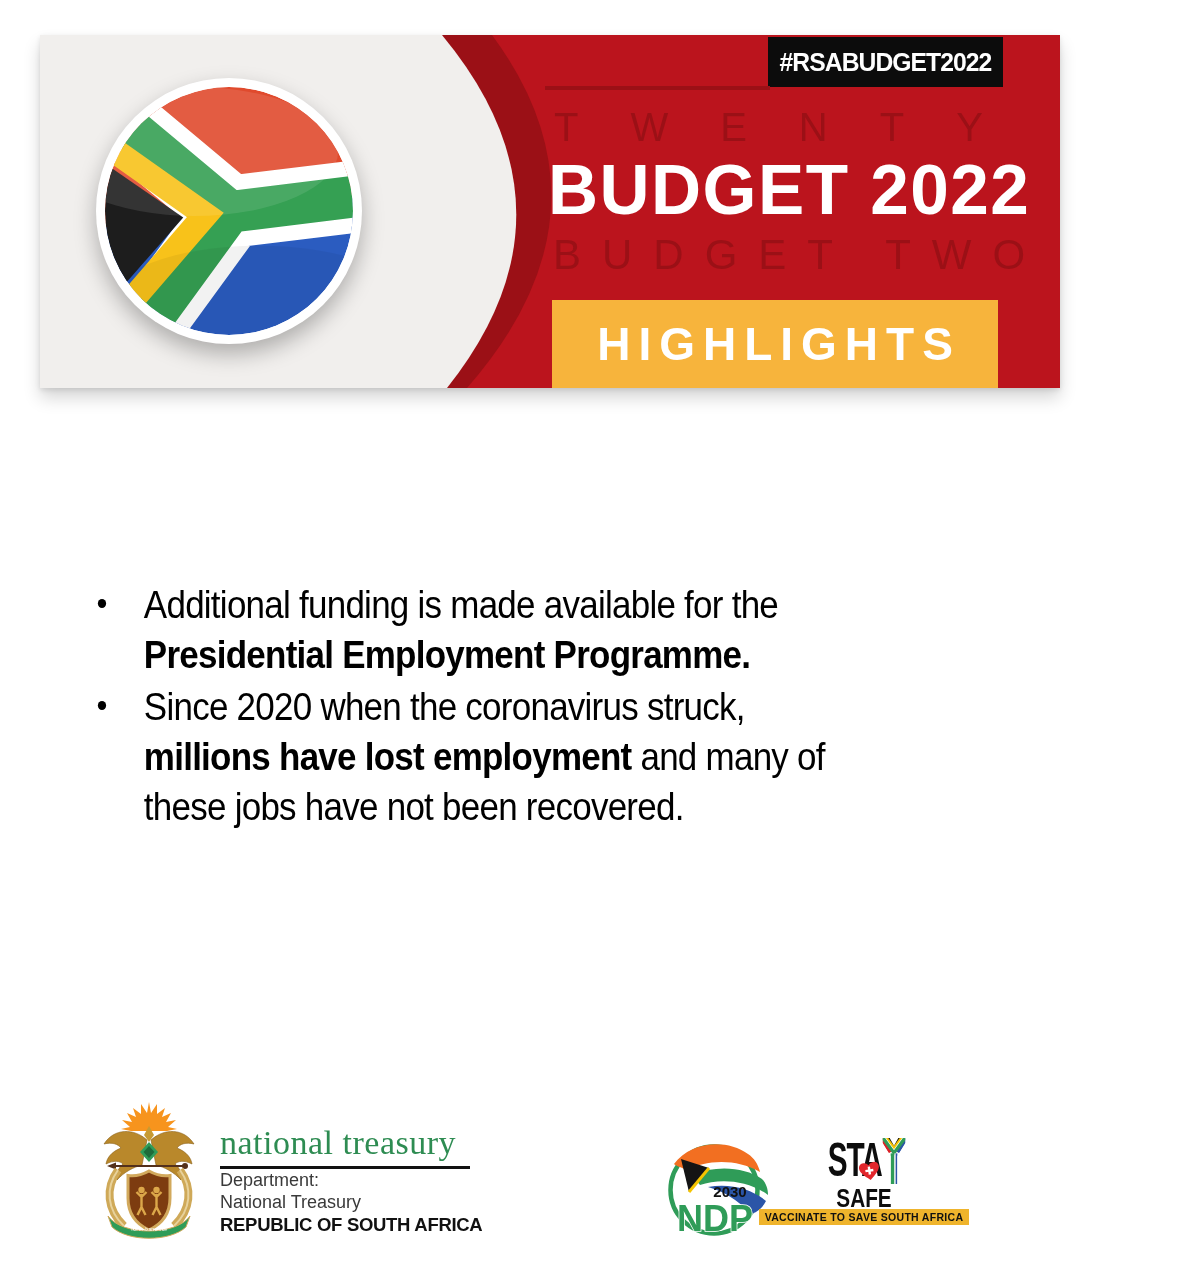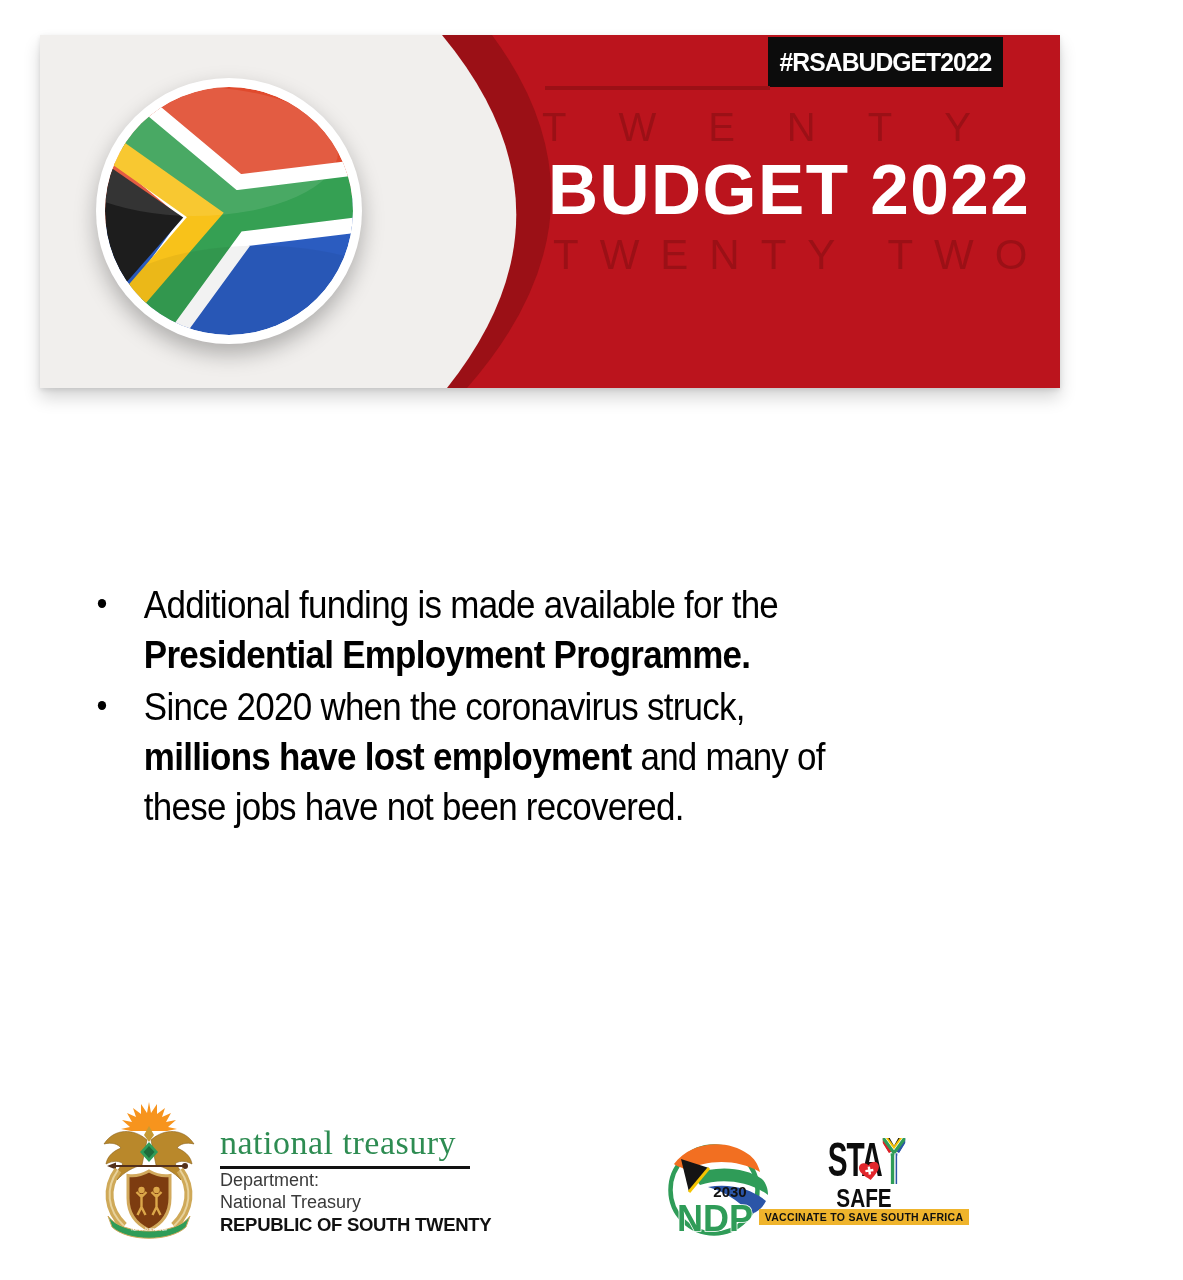--- a/index.html
+++ b/index.html
@@ -18,21 +18,21 @@
   .flag-badge svg { position:absolute; left:9px; top:9px; width:248px; height:248px;
     border-radius:50%; }
 
   .hashtag-badge { position:absolute; left:728px; top:2px; width:235px; height:50px;
     background:#0c0c0c; display:flex; align-items:center; justify-content:center; }
   .hashtag-badge span { color:#fff; font-weight:700; font-size:26px; letter-spacing:-1px;
     transform:scaleX(.95); white-space:nowrap; }
 
   .red-line { position:absolute; left:505px; top:51px; width:225px; height:4px; background:#9b1016; }
 
-  .word-twenty { position:absolute; left:502px; top:70px; color:#9b1016;
+  .word-twenty { position:absolute; left:514px; top:70px; color:#9b1016;
     font-size:40px; font-weight:400; letter-spacing:52px; white-space:nowrap; line-height:1.1; }
   .word-budget { position:absolute; left:508px; top:120px; color:#ffffff;
     font-size:70px; font-weight:700; letter-spacing:1.5px; white-space:nowrap; line-height:1;
     transform:scaleX(.99); transform-origin:left; }
   .word-twentytwo { position:absolute; left:513px; top:197px; color:#9b1016;
     font-size:42px; font-weight:400; letter-spacing:21px; white-space:nowrap; line-height:1.1; }
 
   .highlights-bar { position:absolute; left:512px; top:265px; width:446px; height:88px;
     background:#f7b43c; display:flex; align-items:center; justify-content:center; }
   .highlights-bar span { color:#ffffff; font-size:46px; font-weight:700;
@@ -113,22 +113,25 @@
     </div>
 
     <div class="hashtag-badge">
       <span>#RSABUDGET2022</span>
     </div>
 
     <div class="red-line"></div>
 
     <div class="word-twenty">TWENTY</div>
     <div class="word-budget">BUDGET 2022</div>
-    <div class="word-twentytwo">TWENTY TWO</div>
-
+    <div class="word-twentytwo">BUDGET TWO</div>
+
+    <div class="highlights-bar">
+      <span>HIGHLIGHTS</span>
+    </div>
   </div>
 
 
   <ul class="bullets" id="bullet-list">
       <li><span>Additional funding is made available for the</span><br><strong>Presidential Employment Programme.</strong></li>
       <li><span>Since 2020 when the coronavirus struck,</span><br><strong>millions have lost employment</strong><span> and many of</span><br><span>these jobs have not been recovered.</span></li>
     </ul>
 
   <svg class="coat-of-arms" viewBox="0 0 110 142">
 
@@ -161,21 +164,21 @@
 
     <path d="M14,116 C28,136 82,136 96,116 L92,127 C76,142 34,142 18,127 Z" fill="#2f9c58" stroke="#d2a95c" stroke-width="1"></path>
     <text x="55" y="131" font-size="5" fill="#ffffff" text-anchor="middle" font-family="Liberation Sans, sans-serif">!ke e: /xarra //ke</text>
   </svg>
 
   <div class="treasury-text">
     <div class="treasury-name">national treasury</div>
     <div class="treasury-rule"></div>
     <div class="treasury-dept">Department:</div>
     <div class="treasury-dept2">National Treasury</div>
-    <div class="treasury-country">REPUBLIC OF SOUTH TWENTY</div>
+    <div class="treasury-country">REPUBLIC OF SOUTH AFRICA</div>
   </div>
 
   <svg class="ndp-logo" viewBox="0 0 104 106">
     <circle cx="48" cy="56" r="43.5" fill="#ffffff" stroke="#2f9c58" stroke-width="4.5"></circle>
     <path d="M8,30 C24,8 60,4 82,20 C88,24 92,30 94,38 C70,24 40,26 20,36 C15,33 10,32 8,30 Z" fill="#f26f21"></path>
     <path d="M26,41 C50,31 78,33 96,45 C100,49 102,55 102,61 C80,45 52,45 34,51 Z" fill="#2f9c58"></path>
     <path d="M42,53 C64,49 86,55 100,67 C96,75 90,79 84,80 C72,65 56,57 42,53 Z" fill="#2b55a7"></path>
     <polygon points="15,25 43,34 23,58" fill="#141414"></polygon>
     <line x1="43" y1="34" x2="23" y2="58" stroke="#f5c400" stroke-width="3"></line>
     <text x="64" y="63" text-anchor="middle" font-weight="bold" font-size="15" fill="#111111" font-family="Liberation Sans, sans-serif">2030</text>

